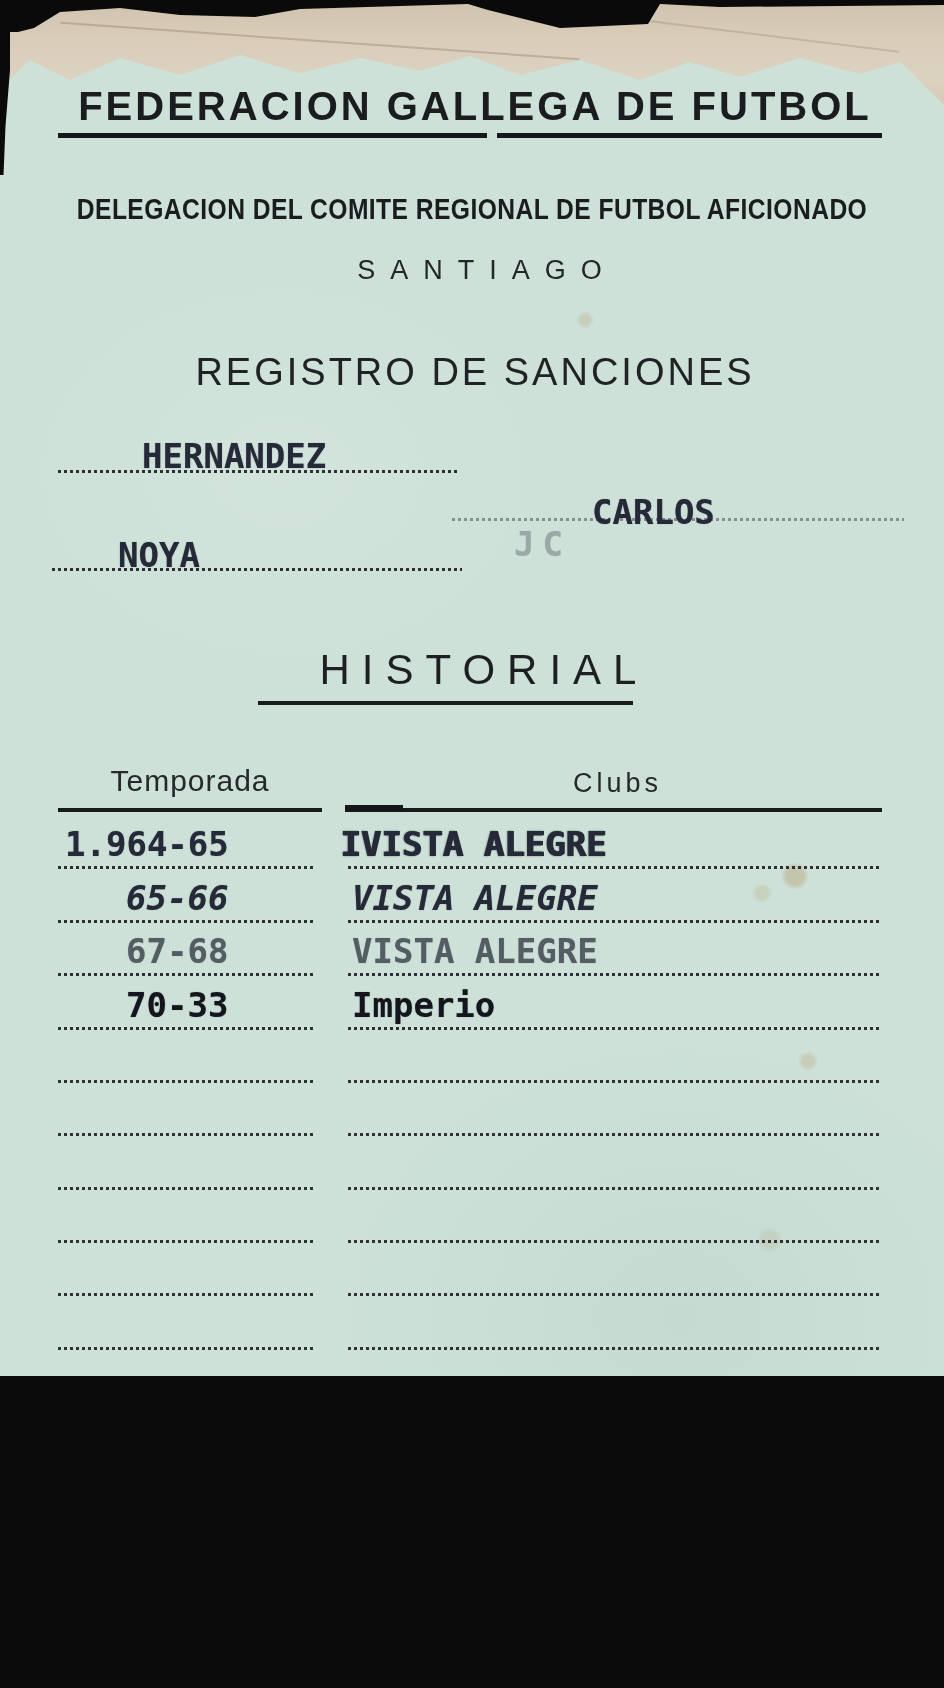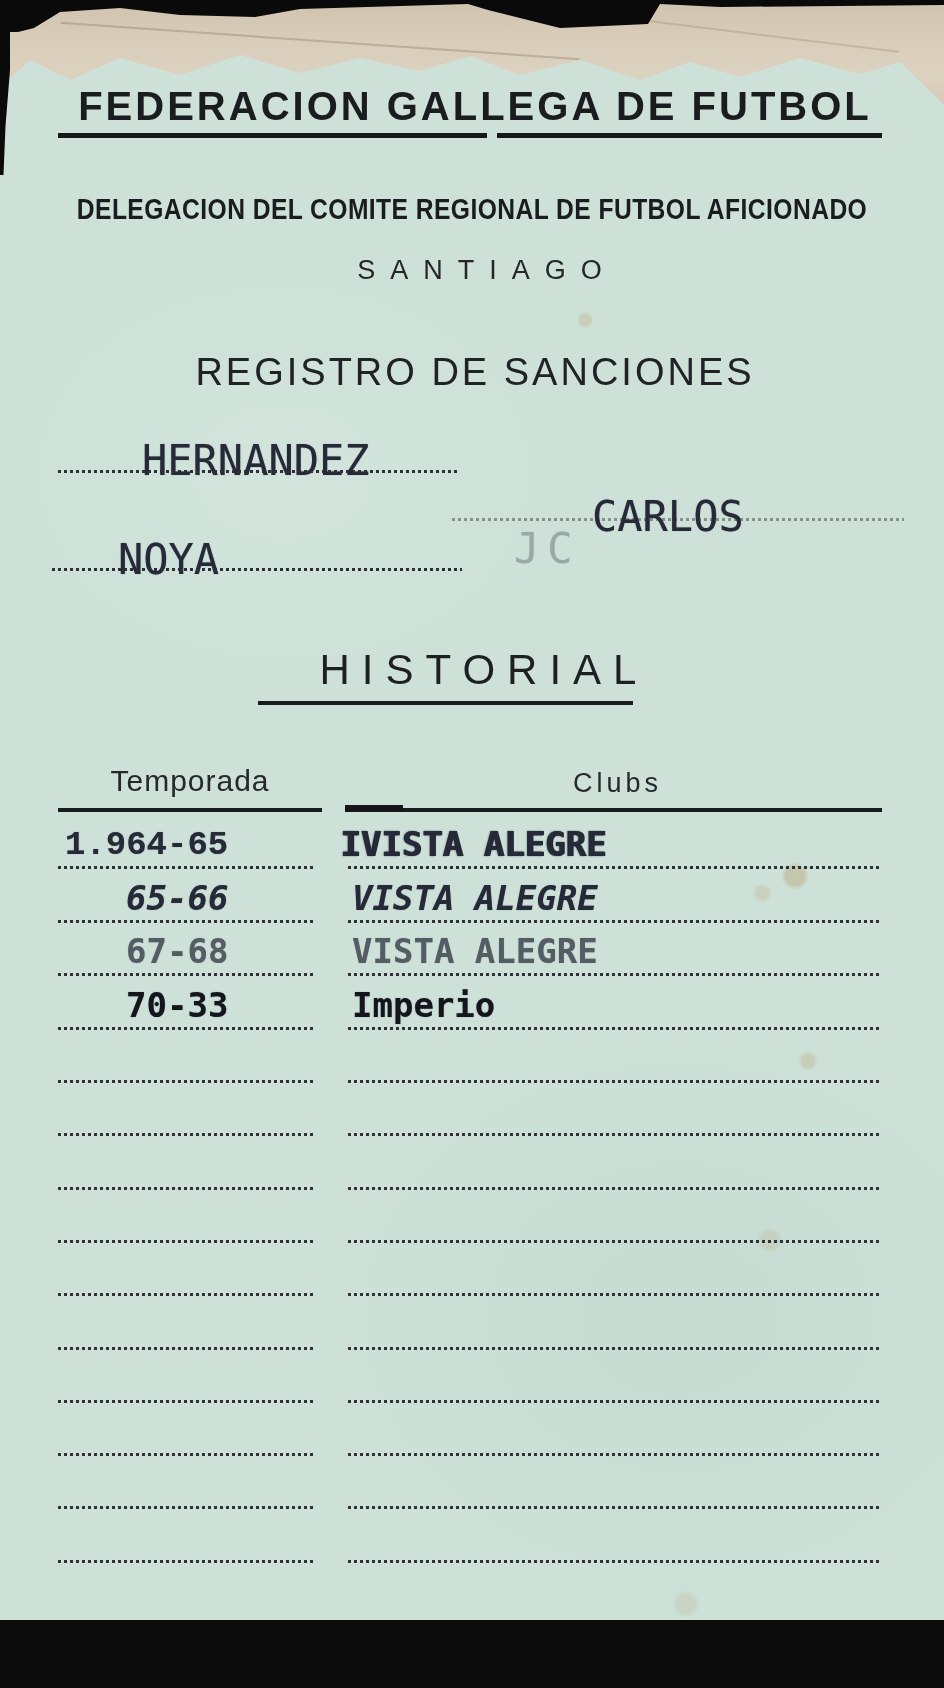--- a/index.html
+++ b/index.html
@@ -1,16 +1,16 @@
 <!DOCTYPE html>
 <html><head>
 <meta charset="utf-8">
 <style>
   html,body{margin:0;padding:0;background:#0b0b0b;}
-  .page{position:relative;width:944px;height:1620px;overflow:hidden;
+  .page{position:relative;width:944px;height:1376px;overflow:hidden;
         background:#0b0b0b;font-family:"Liberation Sans",sans-serif;}
 
   
   .card{position:absolute;left:0;top:0;width:944px;height:1688px;
     background-color:#cde1d8;
     background-image:
       radial-gradient(circle at 795px 876px, rgba(176,136,72,.30) 0 9px, rgba(176,136,72,0) 14px),
       radial-gradient(circle at 762px 893px, rgba(176,136,72,.18) 0 6px, rgba(176,136,72,0) 10px),
       radial-gradient(circle at 585px 320px, rgba(180,146,86,.22) 0 5px, rgba(180,146,86,0) 9px),
       radial-gradient(circle at 808px 1061px, rgba(176,136,72,.20) 0 6px, rgba(176,136,72,0) 10px),
@@ -57,22 +57,22 @@
   
   .col-head{position:absolute;text-align:center;color:#26282c;font-weight:400;}
   .col-head.season{left:58px;width:264px;top:764px;font-size:30px;letter-spacing:1px;}
   .col-head.clubs{left:345px;width:537px;top:768px;font-size:27px;letter-spacing:4px;padding-left:4px;}
   .head-line{position:absolute;top:808px;height:4px;background:#191a1d;}
   .head-line.l{left:58px;width:264px;}
   .head-line.r{left:345px;width:537px;}
   .head-line.r2{left:345px;width:58px;top:805px;height:6px;background:#141518;}
 
   
-  .typed{position:absolute;font-family:"DejaVu Sans Mono",monospace;font-weight:400;
-    font-size:42px;color:#262a38;white-space:nowrap;
+  .typed{position:absolute;font-family:"DejaVu Sans Mono",monospace;font-weight:700;
+    font-size:34px;color:#262a38;white-space:nowrap;
     text-shadow:0 0 1px rgba(34,38,58,.55);}
   .typed.surname1{left:142px;top:436px;}
   .typed.name-faded{left:514px;top:524px;opacity:.30;letter-spacing:8px;}
   .typed.name{left:592px;top:492px;text-align:center;}
   .typed.surname2{left:118px;top:535px;}
 
   
   .dotline{position:absolute;height:3px;
     background-image:repeating-linear-gradient(90deg,#2e2e35 0 3px,rgba(0,0,0,0) 3px 6px);}
   .dotline.hernandez{left:58px;top:470px;width:402px;}
@@ -83,21 +83,21 @@
   .trow{position:absolute;left:0;width:944px;height:56px;}
   .trow .dl{position:absolute;bottom:0;height:3px;
     background-image:repeating-linear-gradient(90deg,#2e2e35 0 3px,rgba(0,0,0,0) 3px 6px);}
   .trow .dl.left{left:58px;width:255px;}
   .trow .dl.right{left:348px;width:532px;}
   .trow .season,.trow .club{position:absolute;bottom:5px;
     font-family:"DejaVu Sans Mono",monospace;font-weight:700;font-size:34px;
     color:#262a38;white-space:nowrap;text-shadow:0 0 1px rgba(34,38,58,.5);}
   .trow .season{left:126px;}
   .trow .club{left:352px;}
-  .trow:nth-child(1) .season{left:65px;font-family:Liberation Mono, monospace;}
+  .trow:nth-child(1) .season{left:65px;}
   .trow:nth-child(1) .club{left:340px;text-shadow:1.4px 0 0 currentColor,0 0 2px rgba(30,34,56,.6);}
   .trow:nth-child(3) .season,.trow:nth-child(3) .club{opacity:.72;}
   .trow:nth-child(4) .season,.trow:nth-child(4) .club{color:#15161d;}
 
   .erow{position:absolute;left:0;width:944px;height:3px;}
   .erow .dl{position:absolute;top:0;height:3px;
     background-image:repeating-linear-gradient(90deg,#303036 0 3px,rgba(0,0,0,0) 3px 6px);}
   .erow .dl.left{left:58px;width:255px;}
   .erow .dl.right{left:348px;width:532px;}
 </style>

